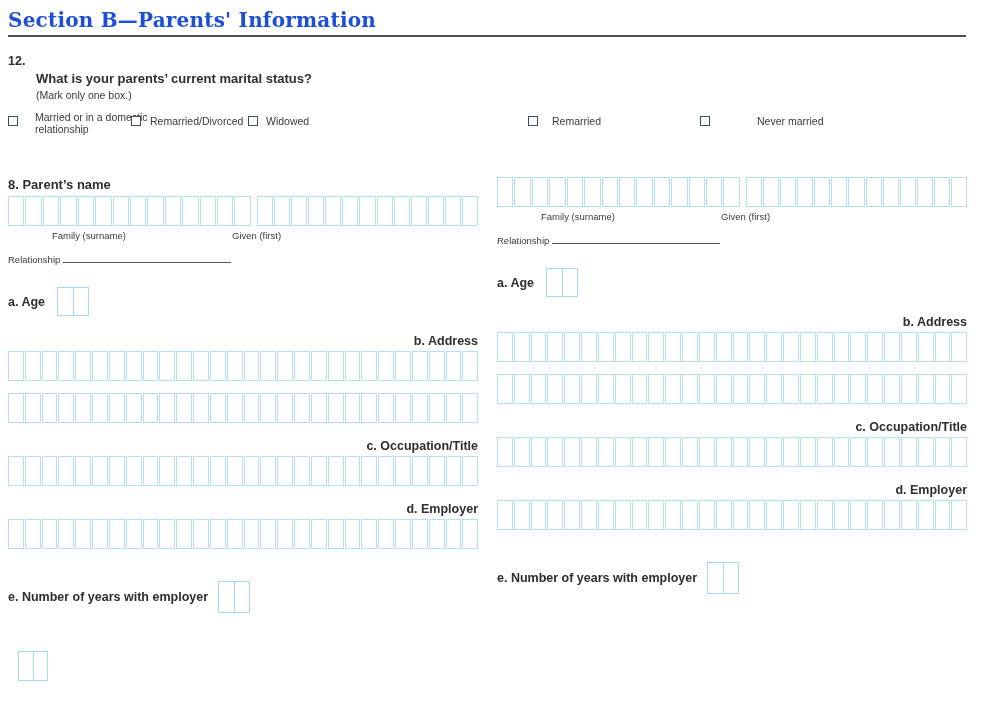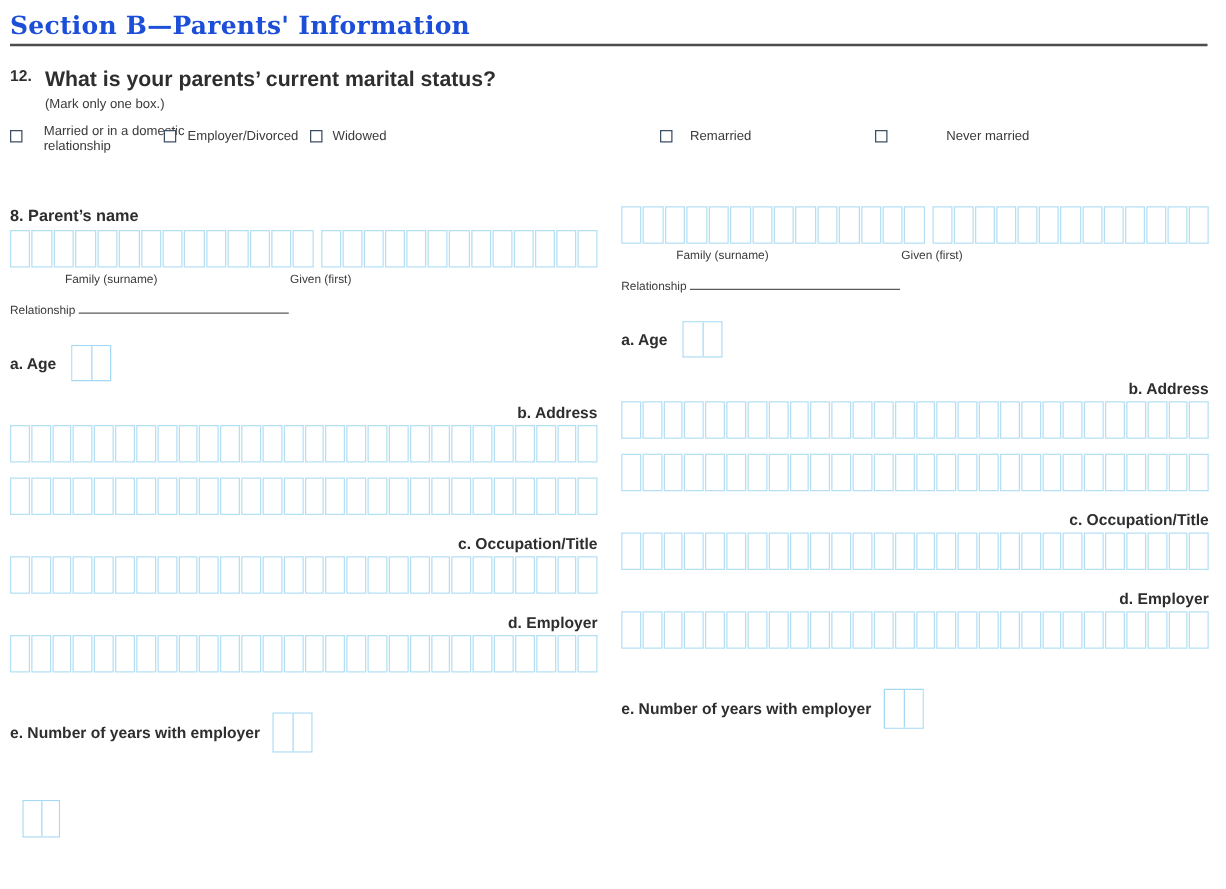--- a/index.html
+++ b/index.html
@@ -24,21 +24,21 @@
   .section-rule {
     margin-top: 3px;
     width: 958px;
     border: 0;
     border-top: 2.5px solid #4d4d4d;
   }
 
   
   .q12 { margin-top: 17px; display: flex; }
   .q-num { width: 28px; font-weight: bold; font-size: 12.5px; }
-  .q-text { font-weight: bold; font-size: 17px; }
+  .q-text { font-weight: bold; font-size: 13px; margin-top: 17px; }
   .q-hint { margin-left: 28px; margin-top: 3px; font-size: 10.5px; color: #3a3a3a; }
 
   
   .options { position: relative; height: 40px; margin-top: 10px; }
   .cbx {
     position: absolute; top: 5px;
     width: 10px; height: 10px;
     border: 1.5px solid #3d4f63;
     background: #fff;
   }
@@ -100,21 +100,21 @@
 <div class="q12">
   <span class="q-num">12.</span>
   <span class="q-text">What is your parents’ current marital status?</span>
 </div>
 <div class="q-hint">(Mark only one box.)</div>
 
 <div class="options">
   <div class="cbx p1"></div>
   <div class="opt-label p1">Married or in a domestic relationship</div>
   <div class="cbx p2"></div>
-  <div class="opt-label p2">Employer/Divorced</div>
+  <div class="opt-label p2">Remarried/Divorced</div>
   <div class="cbx p3"></div>
   <div class="opt-label p3">Widowed</div>
   <div class="cbx p4"></div>
   <div class="opt-label p4">Remarried</div>
   <div class="cbx p5"></div>
   <div class="opt-label p5">Never married</div>
 </div>
 
 <div class="columns">
 

